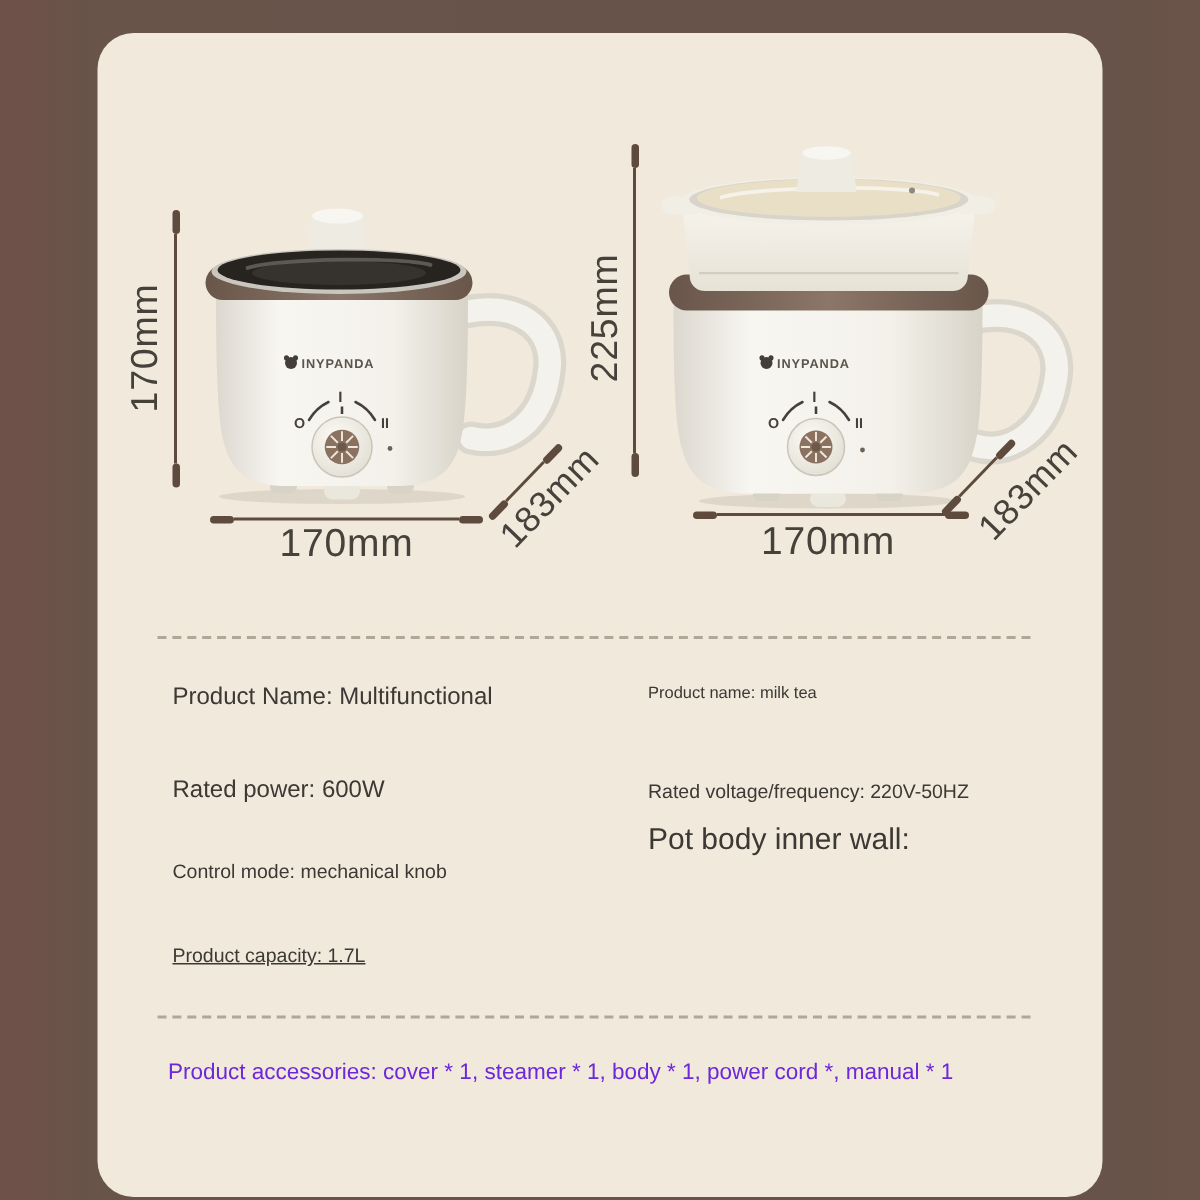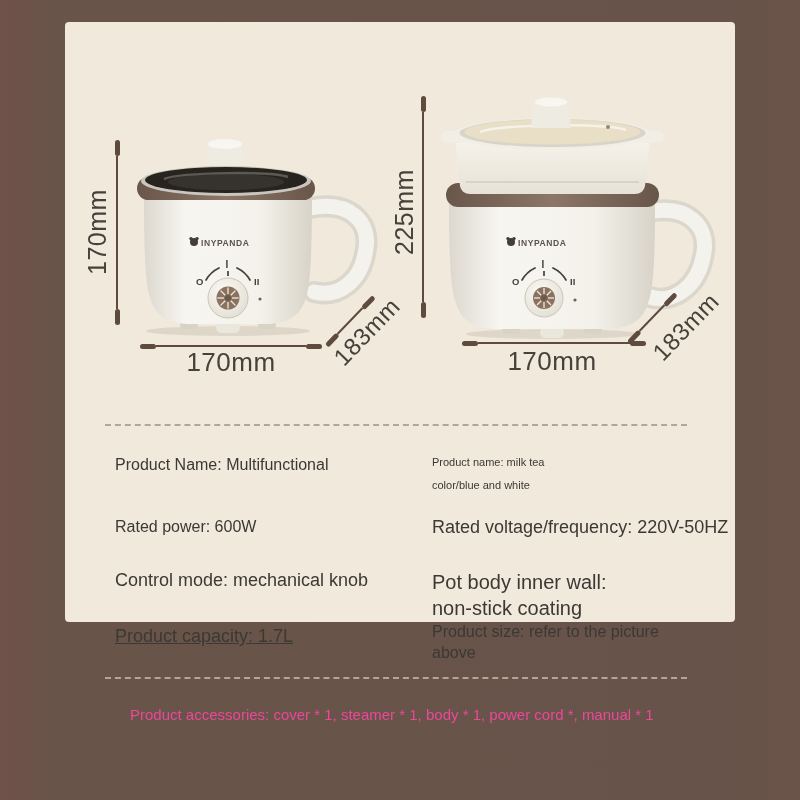--- a/index.html
+++ b/index.html
@@ -2,43 +2,43 @@
 <html><head>
 <meta charset="utf-8">
 <style>
   html,body{margin:0;padding:0;}
   body{
     width:800px;height:800px;position:relative;overflow:hidden;
     background:linear-gradient(90deg,#6f5149 0%,#685449 8%,#675349 92%,#6b5349 100%);
     font-family:"Liberation Sans",sans-serif;
   }
   .card{
-    position:absolute;left:65px;top:22px;width:670px;height:600px;
-    background:#f0e9dc;border-radius:4px;
+    position:absolute;left:65px;top:22px;width:670px;height:776px;
+    background:#f0e9dc;border-radius:24px;
   }
   
   .dim{position:absolute;display:flex;align-items:center;}
   .dim.h{flex-direction:row;height:16px;}
   .dim.h .cap{width:16px;height:5px;border-radius:3px;background:#5e4b3e;}
   .dim.h .rod{flex:1;height:2px;background:#5e4b3e;}
   .dim.v{flex-direction:column;width:16px;}
   .dim.v .cap{width:5px;height:16px;border-radius:3px;background:#5e4b3e;}
   .dim.v .rod{flex:1;width:2px;background:#5e4b3e;}
   .dim-label{
     position:absolute;color:#46413a;white-space:nowrap;
     transform:translate(-50%,-50%);letter-spacing:0.5px;
   }
   .spec{position:absolute;color:#3c3834;}
   .spec div{white-space:nowrap;}
   .f16{font-size:16px;line-height:21px;}
   .f17{font-size:11px;line-height:23px;}
-  .f14{font-size:18px;line-height:19px;}
+  .f14{font-size:13px;line-height:19px;}
   .f20{font-size:20px;line-height:26px;}
   .divider{position:absolute;left:40px;width:582px;border-top:2px dashed #b2a697;}
-  .footer-line{position:absolute;left:65px;top:684px;font-size:15px;color:#ec4899;white-space:nowrap;}
+  .footer-line{position:absolute;left:47px;top:684px;font-size:15px;color:#6d28d9;white-space:nowrap;}
 </style>
 </head>
 <body>
 
 <div class="card"></div>
 
 <svg width="250" height="206" viewBox="0 0 250 206" style="position:absolute;left:130px;top:132px">
   <defs>
     <linearGradient id="bodyL" x1="0" y1="0" x2="1" y2="0">
       <stop offset="0" stop-color="#dcd8cf"></stop>
@@ -242,29 +242,23 @@
   </div>
   <div class="spec f14" style="left:50px;top:549px;">
     <div>Control mode: mechanical knob</div>
   </div>
   <div class="spec f14" style="left:50px;top:605px;text-decoration:underline;">
     <div>Product capacity: 1.7L</div>
   </div>
 
   <div class="spec f17" style="left:367px;top:429px;">
     <div>Product name: milk tea</div>
-    <div>color/blue and white</div>
   </div>
   <div class="spec f14" style="left:367px;top:496px;">
     <div>Rated voltage/frequency: 220V-50HZ</div>
   </div>
-  <div class="spec f20" style="left:367px;top:547px;">
+  <div class="spec f20" style="left:367px;top:525px;text-align:right;">
     <div>Pot body inner wall:</div>
-    <div>non-stick coating</div>
-  </div>
-  <div class="spec f16" style="left:367px;top:599px;">
-    <div>Product size: refer to the picture</div>
-    <div>above</div>
   </div>
 
   <div class="divider" style="top:655px;"></div>
   <div class="footer-line">Product accessories: cover * 1, steamer * 1, body * 1, power cord *, manual * 1</div>
 </div>
 
 </body></html>

